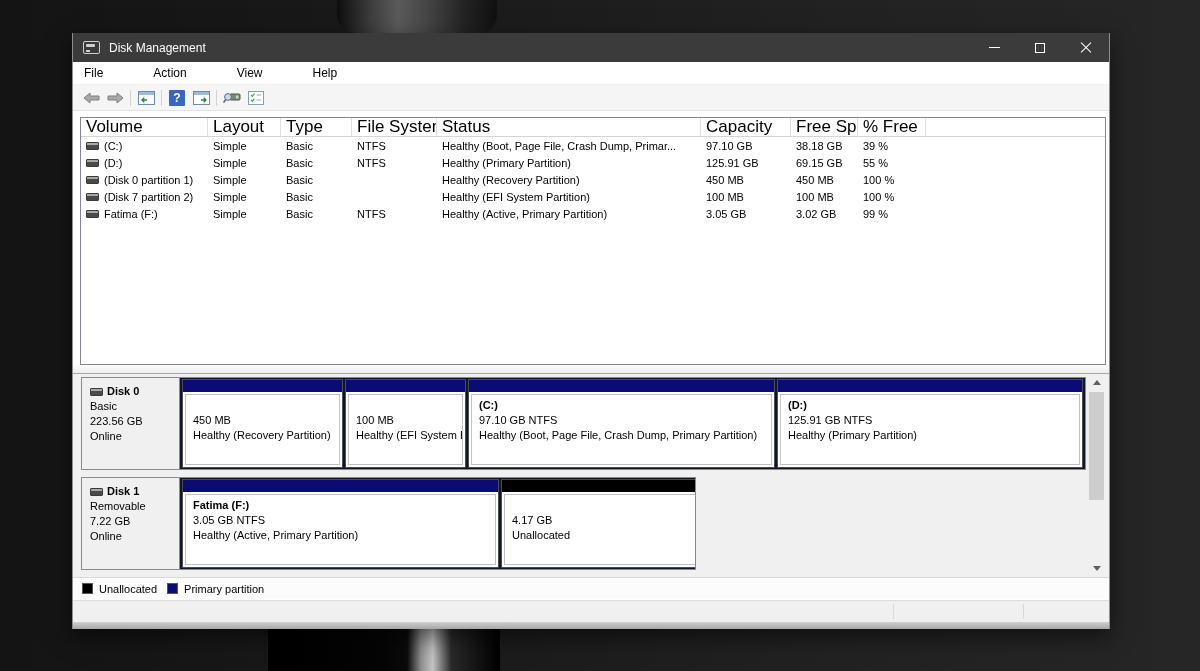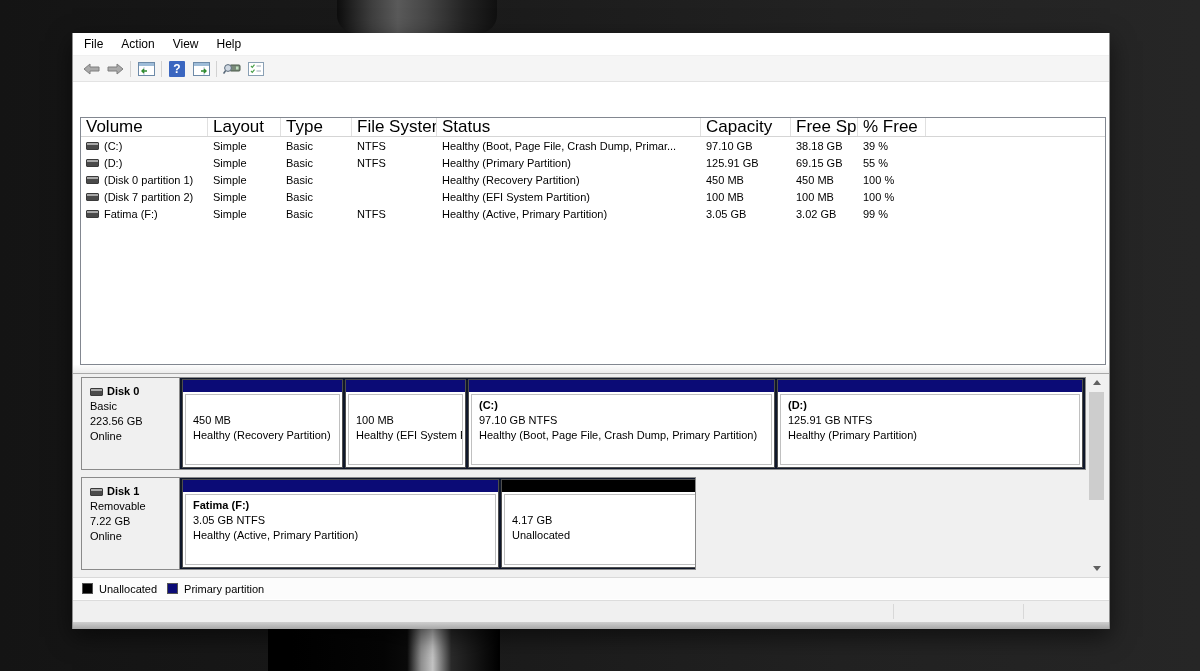--- a/index.html
+++ b/index.html
@@ -32,21 +32,21 @@
   .wc-btn { width:46px; height:100%; display:flex; align-items:center; justify-content:center; cursor:default; }
   .glyph-min { width:11px; height:1px; background:#fff; }
   .glyph-max { width:10px; height:10px; border:1px solid #fff; }
   .glyph-close { position:relative; width:12px; height:12px; }
   .glyph-close:before,.glyph-close:after { content:""; position:absolute; left:-1px; top:5px;
     width:14px; height:1px; background:#fff; }
   .glyph-close:before { transform:rotate(45deg); }
   .glyph-close:after { transform:rotate(-45deg); }
 
   .menubar { height:23px; background:#fff; display:flex; align-items:center; font-size:12px;
-    color:#000; border-bottom:1px solid #f0f0f0; }
+    color:#000; border-bottom:1px solid #f0f0f0;gap:32px; }
   .menu-item { padding:0 9px; height:100%; display:flex; align-items:center; }
   .menu-item:first-child { margin-left:2px; }
 
   .toolbar { height:26px; background:#f5f5f5; border-bottom:1px solid #e3e3e3;
     display:flex; align-items:center; padding-left:6px; }
   .tb-btn { width:24px; height:22px; display:flex; align-items:center; justify-content:center; }
   .tb-sep { width:1px; height:16px; background:#d2d2d2; margin:0 3px; }
   .arrow-ico svg, .win-ico svg, .mag-ico svg, .chk-ico svg { display:block; }
   .help-ico { width:16px; height:16px; background:#3a66c0; color:#fff; font-size:12px; font-weight:bold;
     display:flex; align-items:center; justify-content:center; border-radius:1px; }
@@ -113,20 +113,35 @@
 </style>
 </head>
 <body>
 
 <div class="backdrop"></div>
 <div class="stand-top"></div>
 <div class="stand-bottom"></div>
 
 <div class="win">
 
+  <div class="titlebar">
+    <div class="app-icon"></div>
+    <div class="title-text">Disk Management</div>
+    <div class="win-controls">
+      <div class="wc-btn">
+          <div class="glyph-min"></div>
+        </div>
+      <div class="wc-btn">
+          <div class="glyph-max"></div>
+        </div>
+      <div class="wc-btn">
+          <div class="glyph-close"></div>
+        </div>
+    </div>
+  </div>
 
   <div class="menubar" id="menubar">
       <div class="menu-item">File</div>
       <div class="menu-item">Action</div>
       <div class="menu-item">View</div>
       <div class="menu-item">Help</div>
     </div>
 
   <div class="toolbar">
     <div class="tb-btn">

